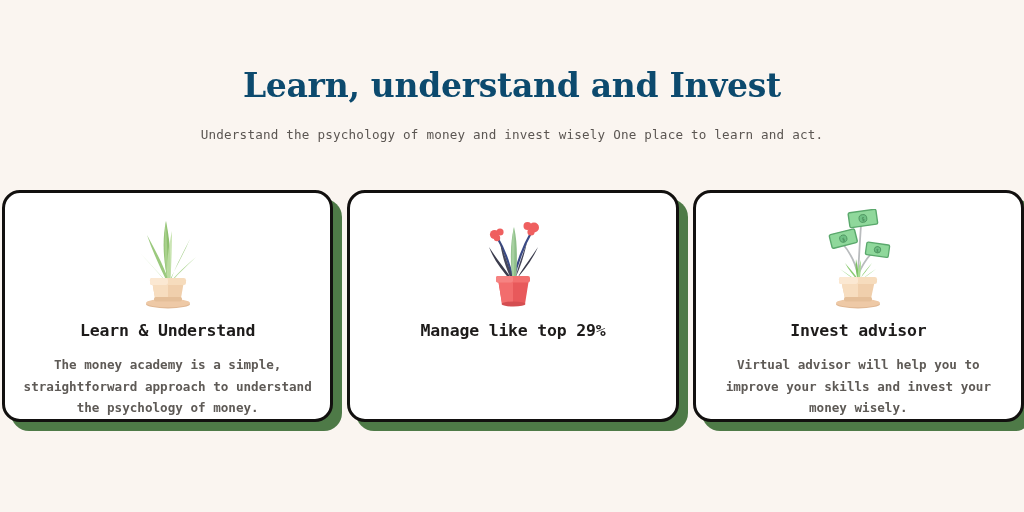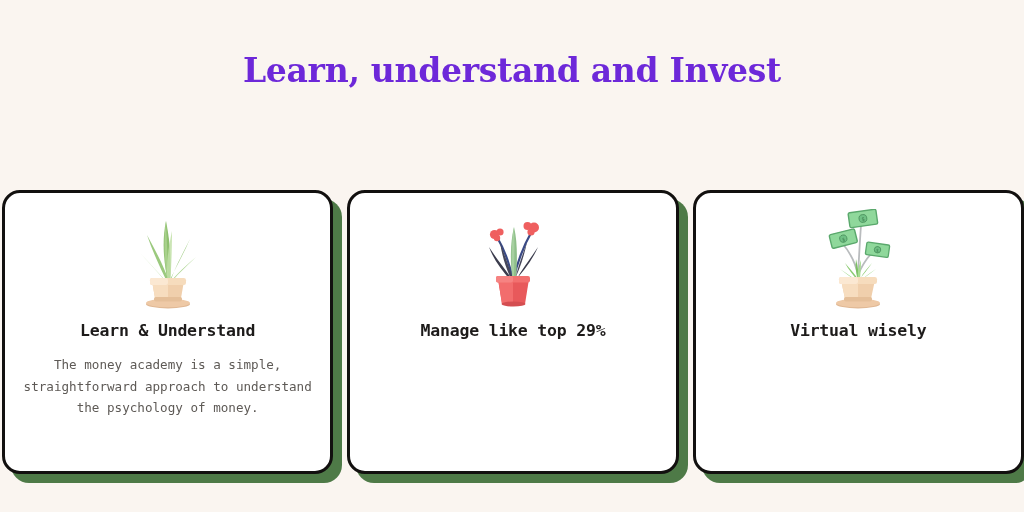--- a/index.html
+++ b/index.html
@@ -21,22 +21,23 @@
     width:100%;
     padding-top:52px;
     text-align:center;
   }
 
   .hero-title {
     font-family:"DejaVu Serif", serif;
     font-weight:bold;
     font-size:33px;
     letter-spacing:-0.3px;
-    color:#6d28d9;
+    color:#0c4a6e;
     line-height:1.15;
+    margin-top:15px;
   }
 
   .hero-subtitle {
     margin-top:22px;
     font-family:"DejaVu Sans Mono", monospace;
     font-size:12.6px;
     letter-spacing:0.2px;
     color:#5b5652;
   }
 
@@ -47,21 +48,21 @@
     left:0;
     width:1024px;
     display:flex;
     gap:14px;
     padding:0 0 0 0;
   }
 
   .card-wrap {
     position:relative;
     flex:1 1 0;
-    height:284px;
+    height:232px;
   }
   .card-wrap:first-child { margin-left:2px; }
 
   
   .card-shadow {
     position:absolute;
     left:9px;
     top:9px;
     right:-9px;
     bottom:-9px;
@@ -101,29 +102,31 @@
   }
 
   .card-body {
     margin-top:14px;
     font-family:"DejaVu Sans Mono", monospace;
     font-size:12.6px;
     line-height:1.72;
     color:#5e5a56;
     text-align:center;
     max-width:300px;
+    font-weight:bold;
   }
 
   svg { display:block; }
 </style>
 </head>
 <body>
 
 <section class="hero">
   <h1 class="hero-title">Learn, understand and Invest</h1>
+  <p class="hero-subtitle">Understand the psychology of money and invest wisely One place to learn and act.</p>
 </section>
 
 <section class="cards">
 
   <div class="card-wrap">
     <div class="card-shadow"></div>
     <div class="card">
       <div class="card-art">
         <svg width="86" height="100" viewBox="0 0 86 100">
 
@@ -233,17 +236,18 @@
           <ellipse cx="43" cy="95" rx="22" ry="4.4" fill="#e0b894"></ellipse>
           <ellipse cx="43" cy="94" rx="22" ry="4.2" fill="#eec9a6"></ellipse>
 
           <path d="M26 71 L60 71 L55.5 92 L30.5 92 Z" fill="#f0cfac"></path>
           <path d="M26 71 L43 71 L43 92 L30.5 92 Z" fill="#f7ddbf"></path>
           <rect x="24" y="68" width="38" height="7" rx="2.2" fill="#f6dcbd"></rect>
           <rect x="24" y="68" width="19" height="7" rx="2.2" fill="#fbe8d2"></rect>
           <rect x="29" y="88" width="28" height="4.4" rx="1.8" fill="#e5bf99"></rect>
         </svg>
       </div>
-      <div class="card-title">Virtual wisely</div>
+      <div class="card-title">Invest advisor</div>
+      <div class="card-body">Virtual advisor will help you to improve your skills and invest your money wisely.</div>
     </div>
   </div>
 
 </section>
 
 </body></html>

